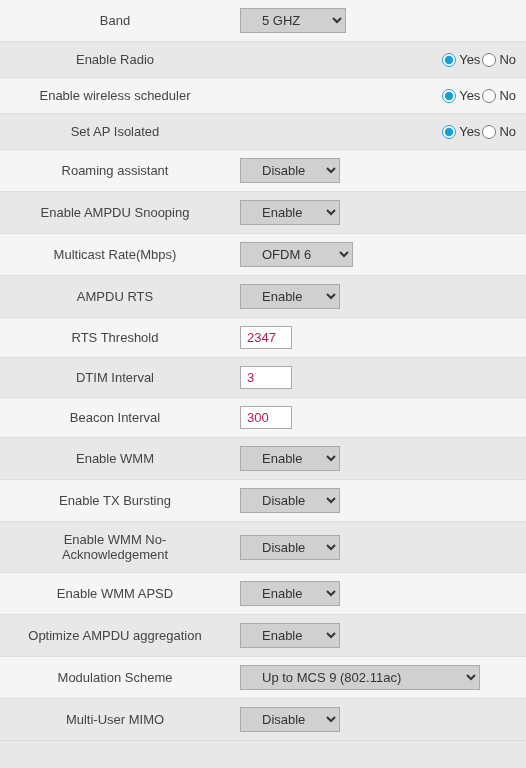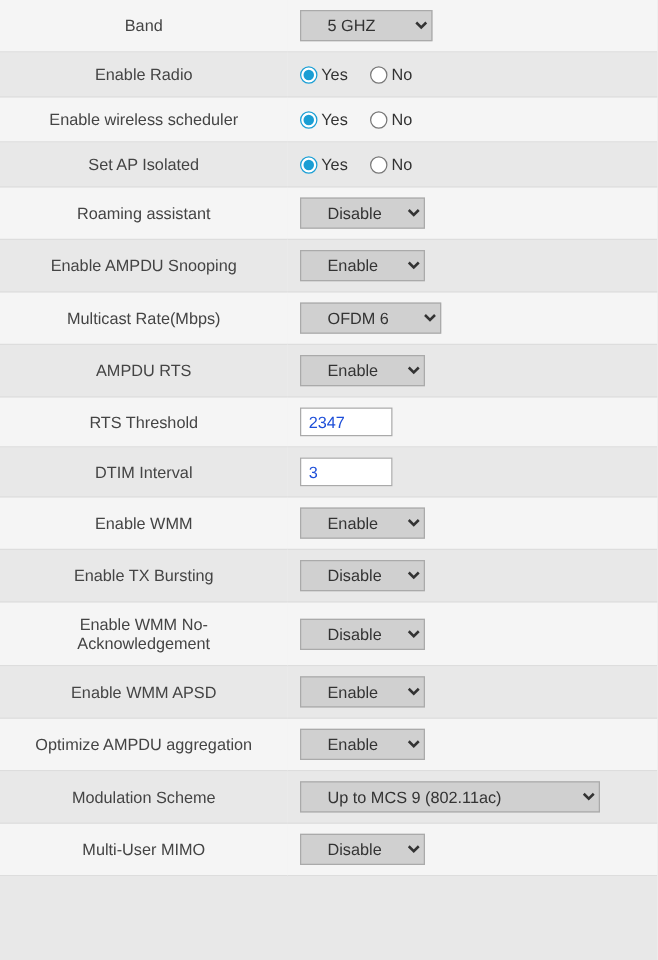--- a/index.html
+++ b/index.html
@@ -45,27 +45,28 @@
       min-width: 80px;
     }
     select.wide {
       min-width: 240px;
     }
     input[type="text"] {
       background: #fff;
       border: 1px solid #aaa;
       padding: 3px 6px;
       font-size: 13px;
-      color: #1d4ed8;
-      width: 74px;
+      color: #be185d;
+      width: 52px;
     }
     .radio-group {
       display: flex;
       align-items: center;
-      gap: 18px;
+      gap: 2px;
+      justify-content: flex-end;
     }
     .radio-group label {
       display: flex;
       align-items: center;
       gap: 3px;
       cursor: pointer;
     }
     input[type="radio"] {
       accent-color: #1a9ed4;
       width: 14px;
@@ -144,20 +145,24 @@
       </tr>
       <tr>
         <td class="label-cell">RTS Threshold</td>
         <td class="control-cell"><input type="text" value="2347" style=""></td>
       </tr>
       <tr>
         <td class="label-cell">DTIM Interval</td>
         <td class="control-cell"><input type="text" value="3" style=""></td>
       </tr>
       <tr>
+        <td class="label-cell">Beacon Interval</td>
+        <td class="control-cell"><input type="text" value="300" style=""></td>
+      </tr>
+      <tr>
         <td class="label-cell">Enable WMM</td>
         <td class="control-cell"><select><option value="Enable">Enable</option><option value="Disable">Disable</option></select></td>
       </tr>
       <tr>
         <td class="label-cell">Enable TX Bursting</td>
         <td class="control-cell"><select><option value="Disable">Disable</option><option value="Enable">Enable</option></select></td>
       </tr>
       <tr>
         <td class="label-cell">Enable WMM No-Acknowledgement</td>
         <td class="control-cell"><select><option value="Disable">Disable</option><option value="Enable">Enable</option></select></td>

